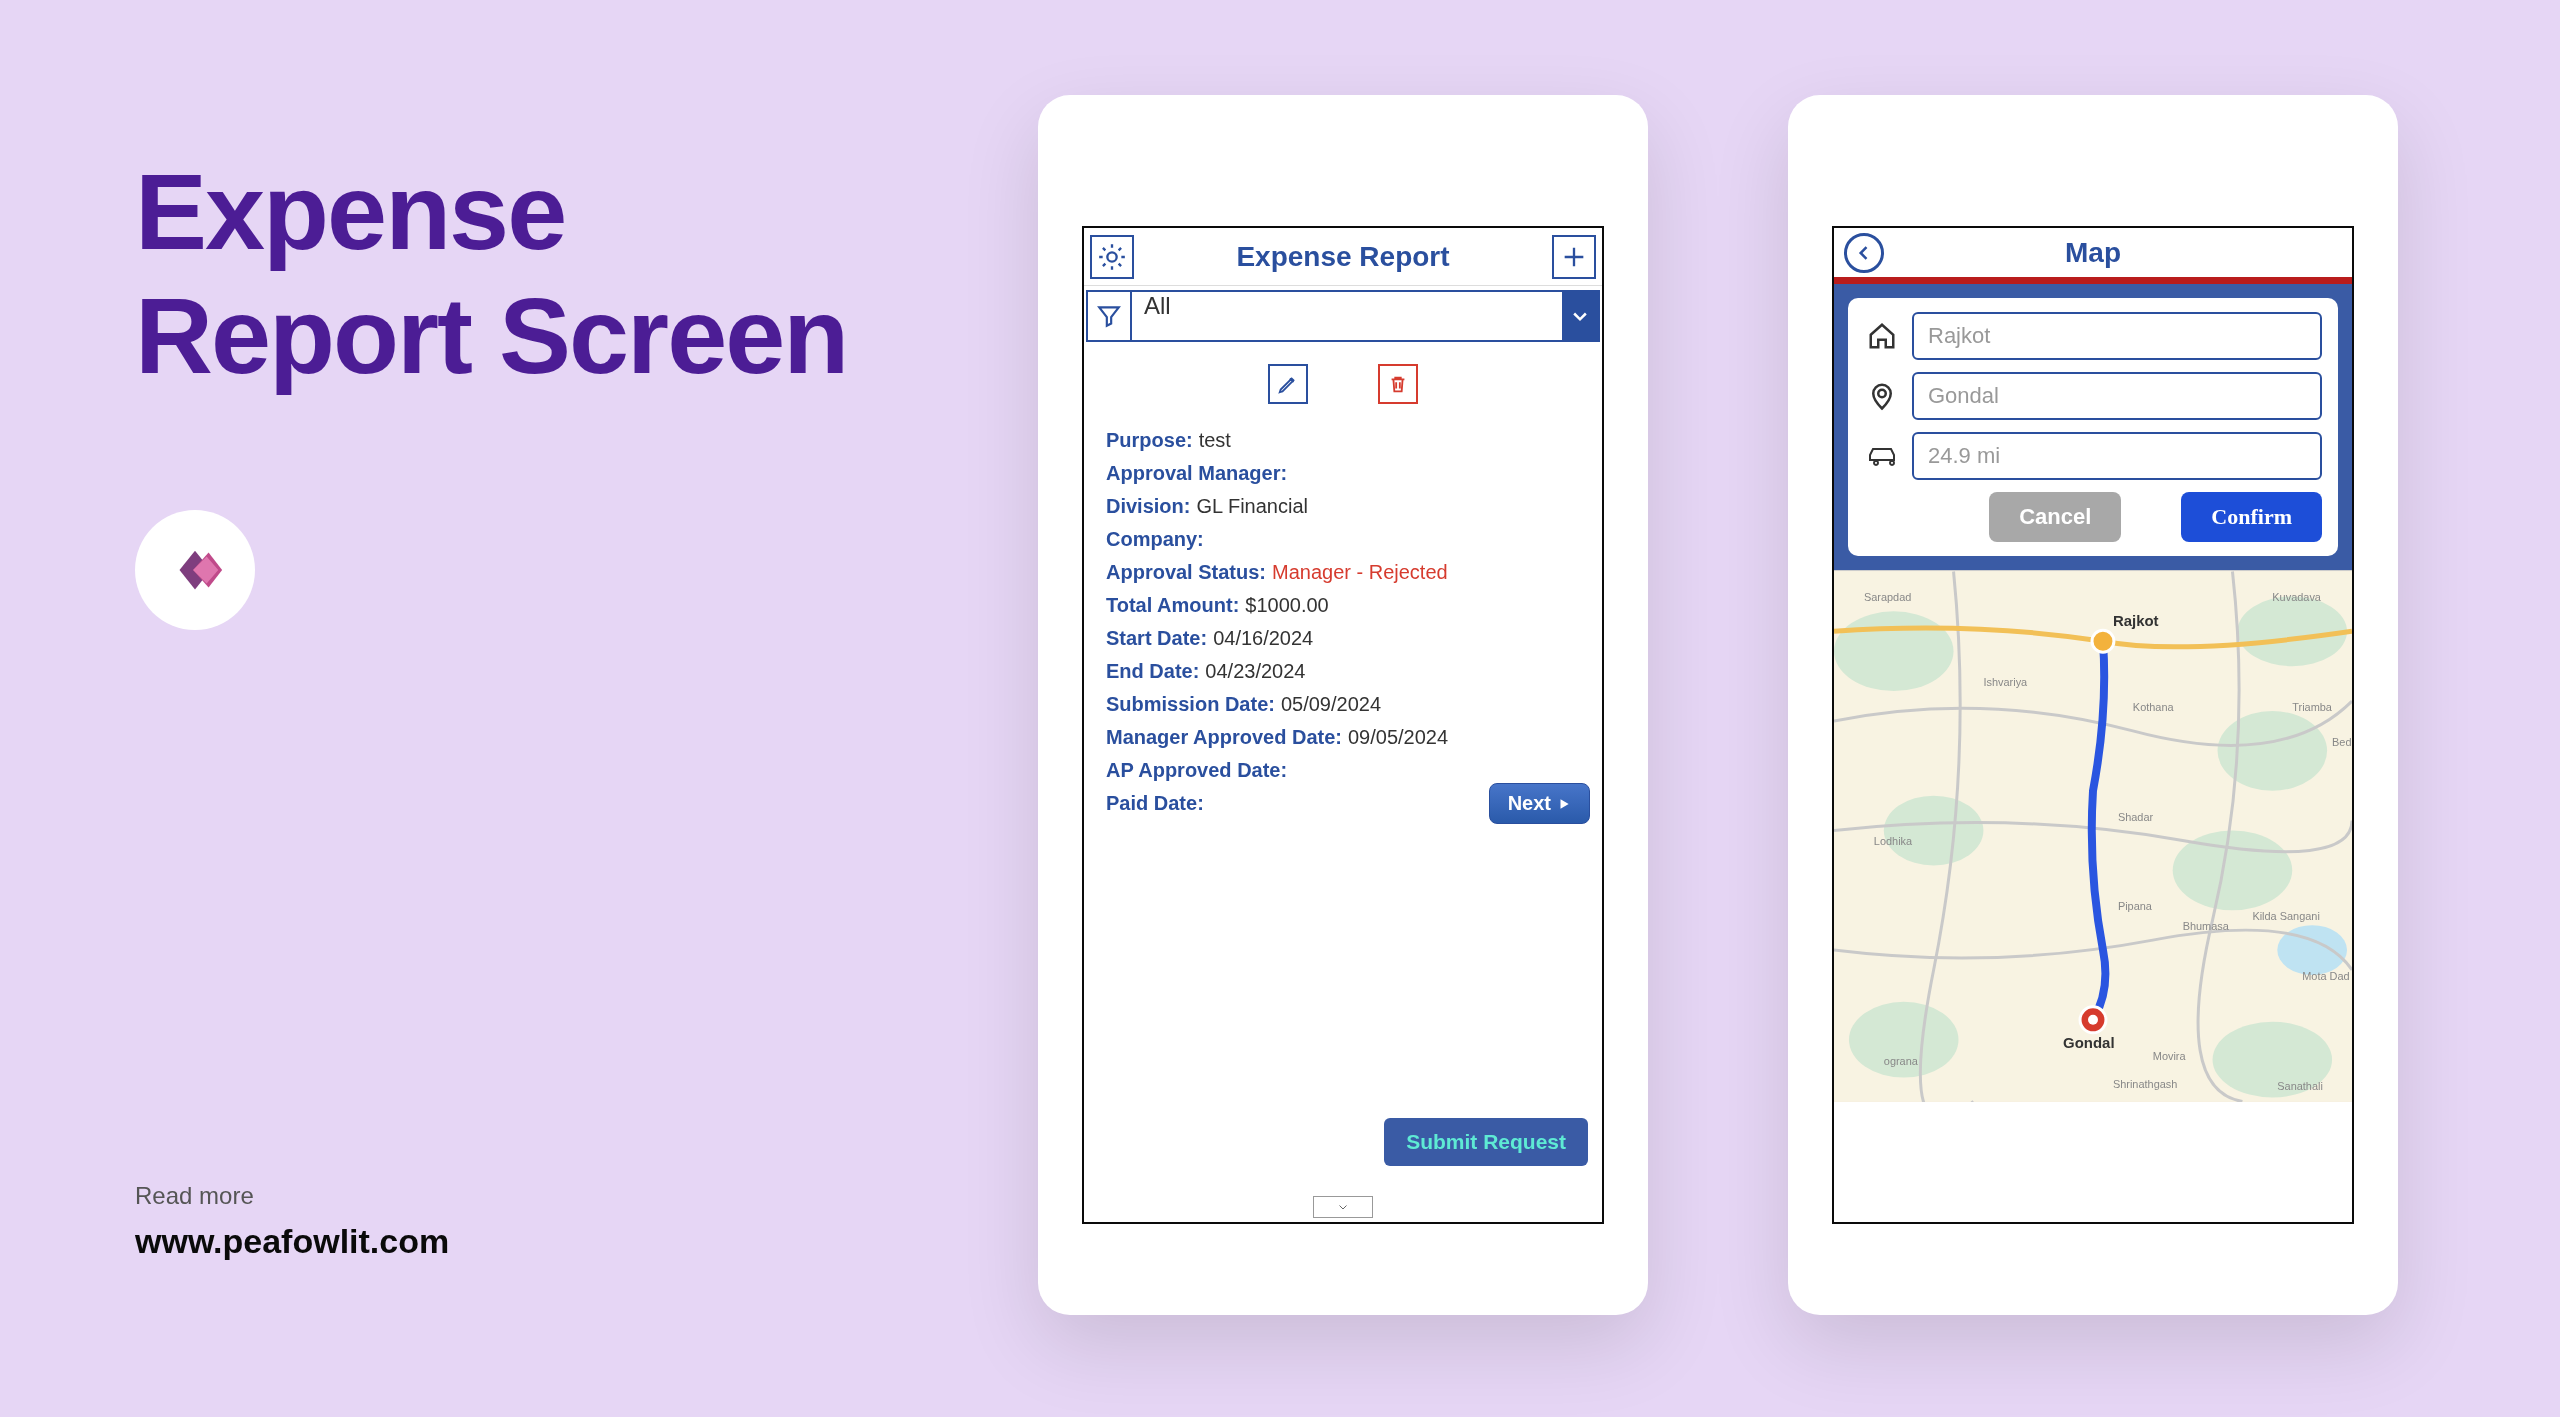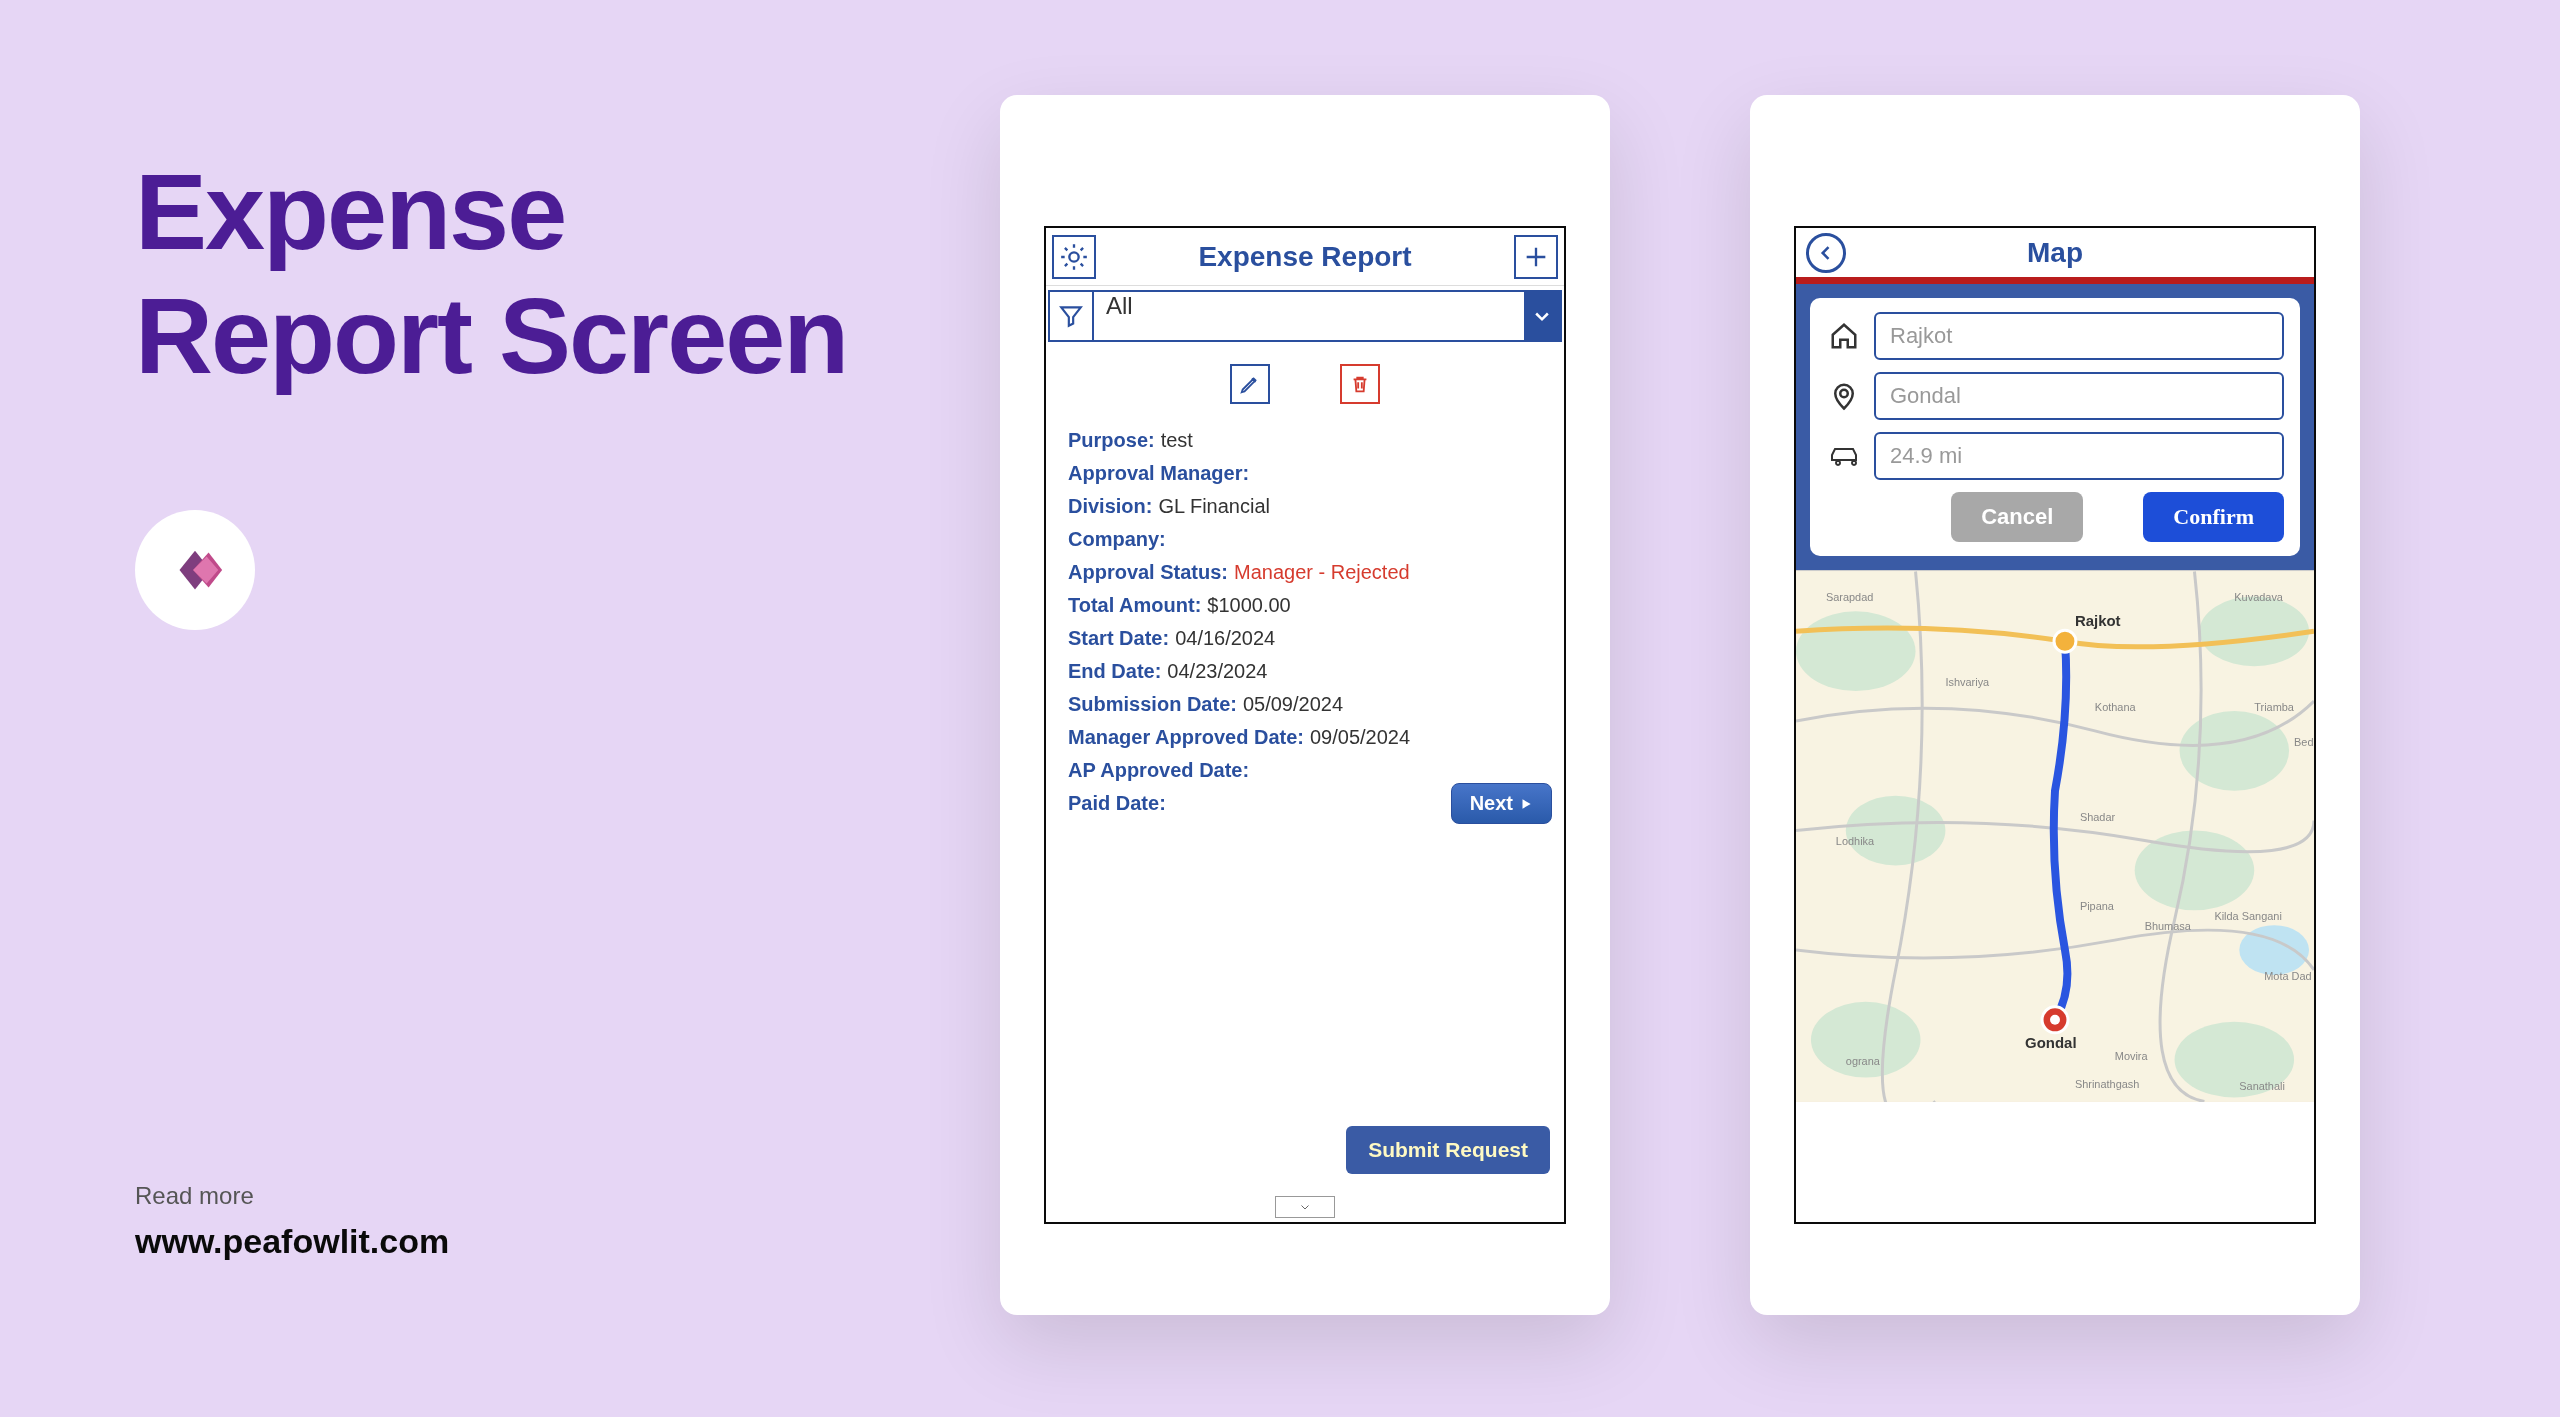--- a/index.html
+++ b/index.html
@@ -58,22 +58,23 @@
 .footer-text .url {
   font-size: 34px;
   font-weight: 600;
   color: #0a0a0a;
 }
 
 
 .phone {
   position: absolute;
   background: #fff;
-  border-radius: 17px;
+  border-radius: 32px;
   box-shadow: 0 30px 80px rgba(0,0,0,0.12);
+  margin-left: 38px;
 }
 .phone1 { left: 1000px; top: 95px; width: 610px; height: 1220px; }
 .phone2 { left: 1750px; top: 95px; width: 610px; height: 1220px; }
 
 .phone-inner {
   position: absolute;
   inset: 26px;
   border-radius: 50px;
   background: #fff;
   overflow: hidden;
@@ -203,23 +204,23 @@
   font-weight: 600;
   display: flex;
   align-items: center;
   gap: 6px;
   border: 1px solid #2a4f9e;
 }
 
 .submit-btn {
   position: absolute;
   right: 14px;
-  bottom: 48px;
+  bottom: 56px;
   background: #3a5ba5;
-  color: #fef9c3;
+  color: #5eead4;
   border-radius: 6px;
   padding: 12px 22px;
   font-size: 21px;
   font-weight: 600;
 }
 
 .expand-bar {
   position: absolute;
   bottom: 4px;
   left: 50%;

